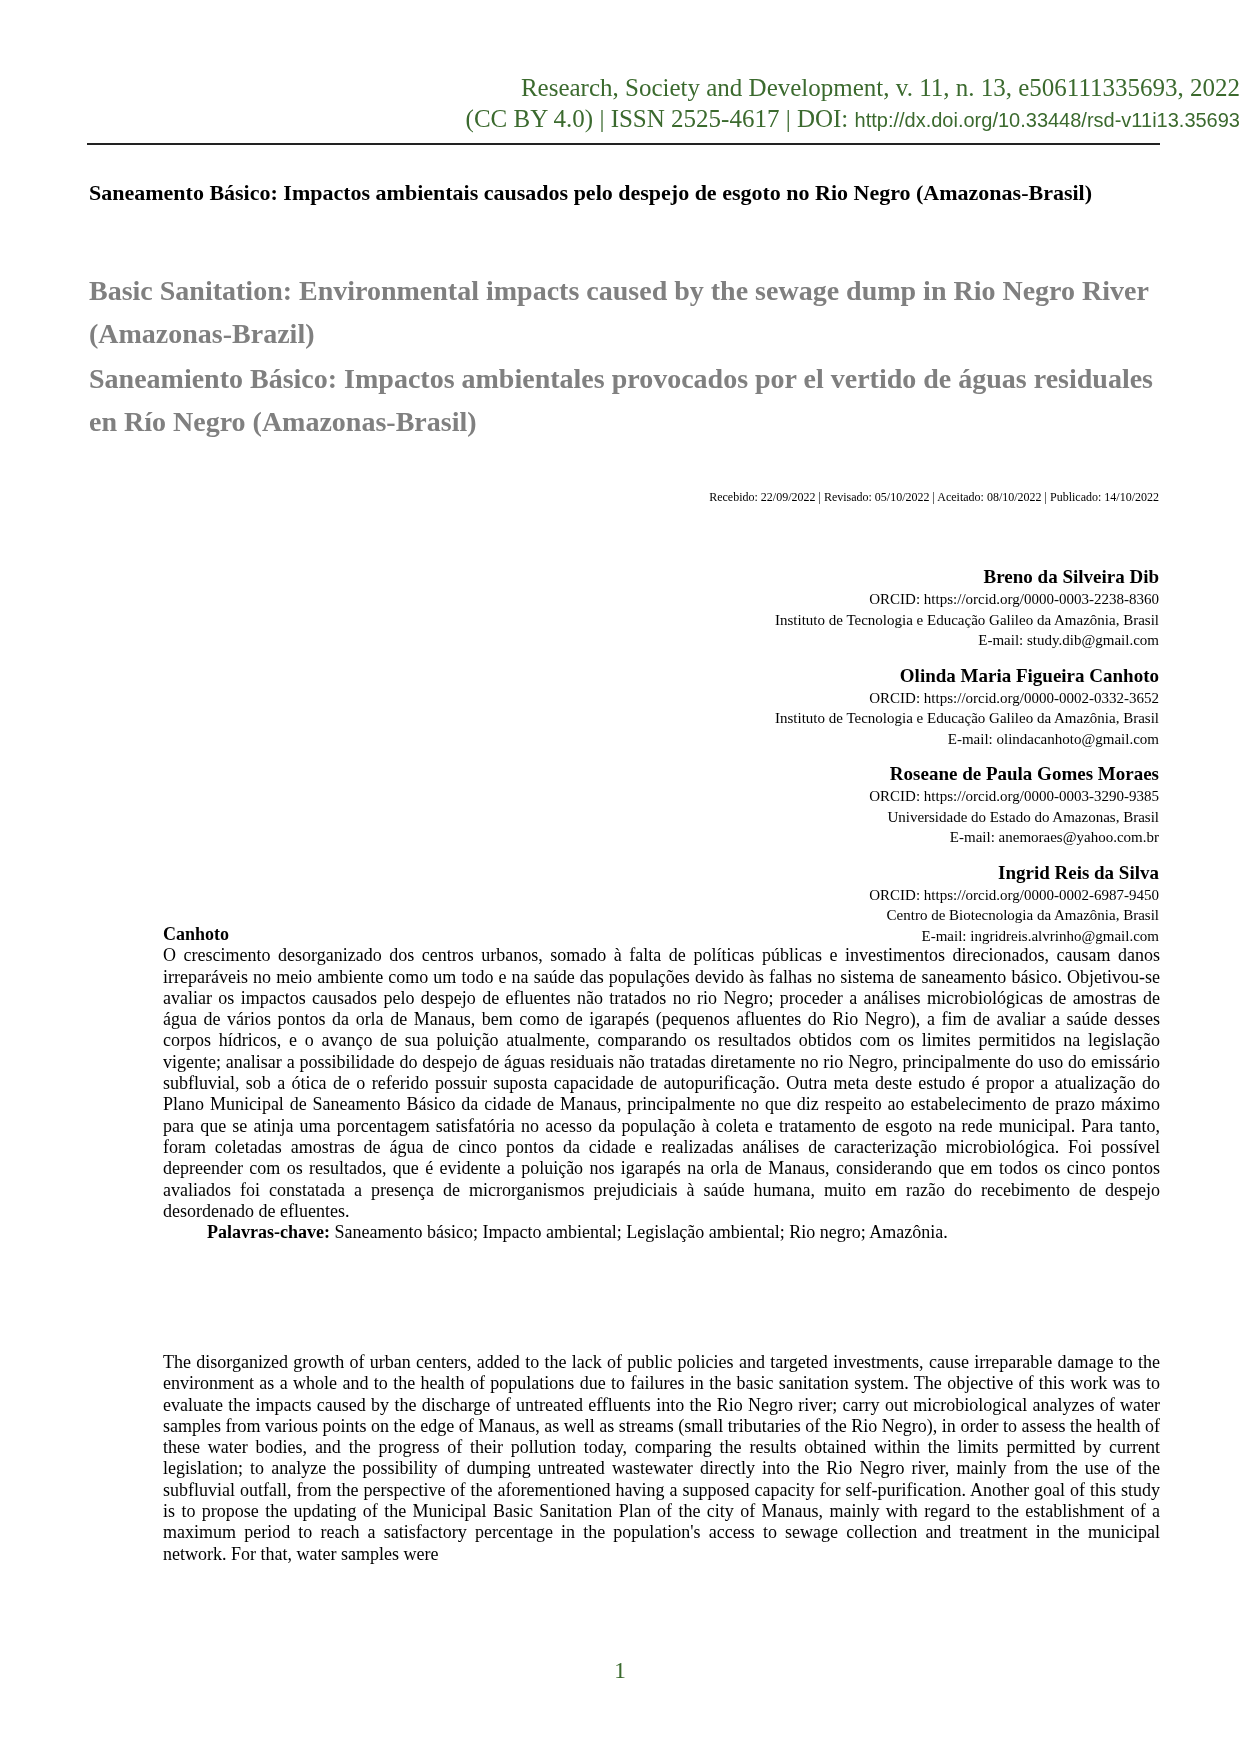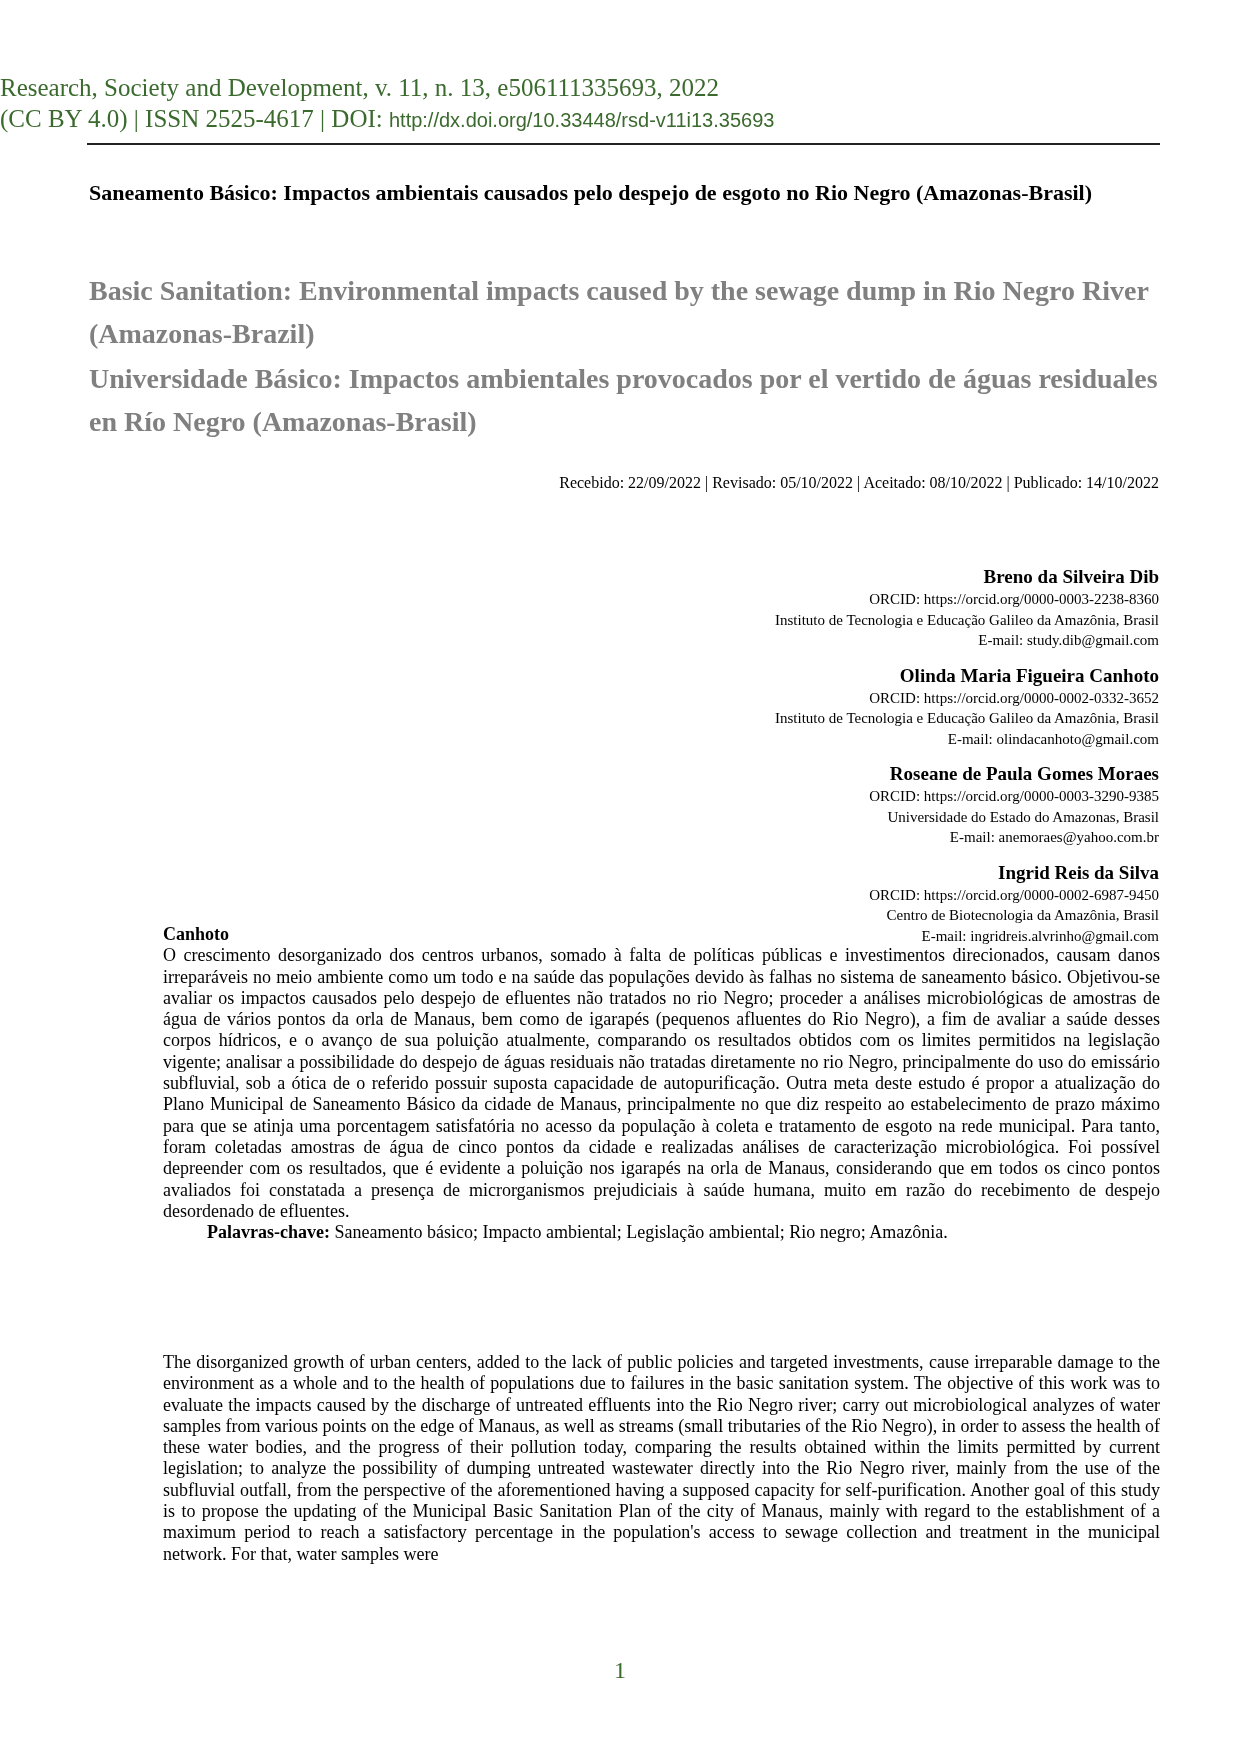--- a/index.html
+++ b/index.html
@@ -1,29 +1,29 @@
 <!DOCTYPE html>
 <html><head>
 <meta charset="utf-8">
 <style>
   html, body { margin: 0; padding: 0; background: #ffffff; }
   body { width: 1240px; height: 1753px; position: relative; overflow: hidden;
          font-family: "Liberation Serif", serif; color: #000; }
-  .journal-header { position: absolute; top: 72px; left: 0; width: 1240px; text-align: left;
+  .journal-header { position: absolute; top: 72px; left: 0; width: 1240px; text-align: right;
                     color: #3b6a2e; font-size: 25px; line-height: 31px; }
   .journal-header .doi { font-family: "Liberation Sans", sans-serif; font-size: 20px; }
   .header-rule { position: absolute; top: 143px; left: 87px; width: 1073px; height: 0;
                  border-top: 2px solid #222; }
   .title { position: absolute; top: 170px; left: 89px; width: 1070px; font-weight: bold;
            font-size: 22px; line-height: 45px; }
   .title-alt { position: absolute; left: 89px; width: 1070px; font-weight: bold;
                font-size: 28px; line-height: 43px; color: #808080; }
   .title-en { top: 269px; }
   .title-es { top: 357px; }
-  .dates { position: absolute; top: 474px; right: 81px; font-size: 16px; text-align: center; }
+  .dates { position: absolute; top: 490px; right: 81px; font-size: 12px; text-align: center; }
   .authors { position: absolute; top: 552px; right: 81px; text-align: right; font-size: 15px; line-height: 20.5px; }
   .author-name { font-weight: bold; font-size: 19px; line-height: 25px; margin-top: 12px; }
   .abstract-block { position: absolute; left: 163px; width: 997px; font-size: 18px; line-height: 21.3px;
                     text-align: justify; }
   .resumo { top: 924px; }
   .abstract { top: 1352px; }
   .section-head { font-weight: bold; }
   .keywords { margin-top: 0; }
   .kw-label { font-weight: bold; margin-left: 44px; }
   .page-number { position: absolute; top: 1657px; left: 0; width: 1240px; text-align: center;
@@ -35,21 +35,21 @@
 <div class="journal-header">
   <div>Research, Society and Development, v. 11, n. 13, e506111335693, 2022</div>
   <div>
     <span>(CC BY 4.0) | ISSN 2525-4617 | DOI: </span><span class="doi">http://dx.doi.org/10.33448/rsd-v11i13.35693</span>
   </div>
 </div>
 <div class="header-rule"></div>
 
 <div class="title">Saneamento Básico: Impactos ambientais causados pelo despejo de esgoto no Rio Negro (Amazonas-Brasil)</div>
 <div class="title-alt title-en">Basic Sanitation: Environmental impacts caused by the sewage dump in Rio Negro River (Amazonas-Brazil)</div>
-<div class="title-alt title-es">Universidade Básico: Impactos ambientales provocados por el vertido de águas residuales en Río Negro (Amazonas-Brasil)</div>
+<div class="title-alt title-es">Saneamiento Básico: Impactos ambientales provocados por el vertido de águas residuales en Río Negro (Amazonas-Brasil)</div>
 
 <div class="dates">Recebido: 22/09/2022 | Revisado: 05/10/2022 | Aceitado: 08/10/2022 | Publicado: 14/10/2022</div>
 
 <div class="authors">
   <div>
     <div class="author-name">Breno da Silveira Dib</div>
     <div>ORCID: https://orcid.org/0000-0003-2238-8360</div>
     <div>Instituto de Tecnologia e Educação Galileo da Amazônia, Brasil</div>
     <div>E-mail: study.dib@gmail.com</div>
   </div>

